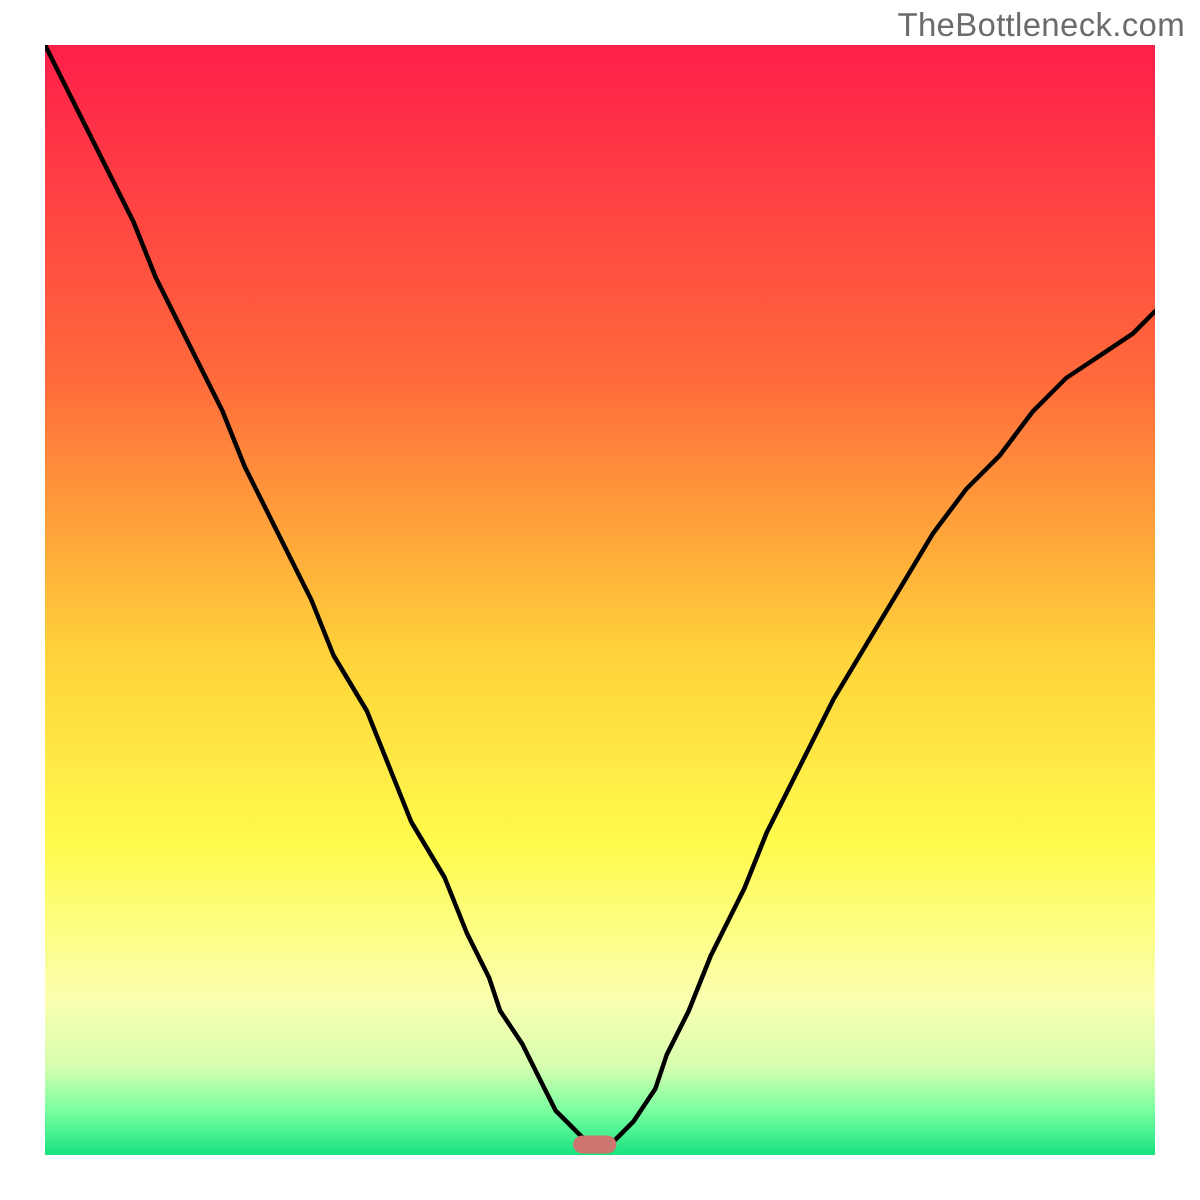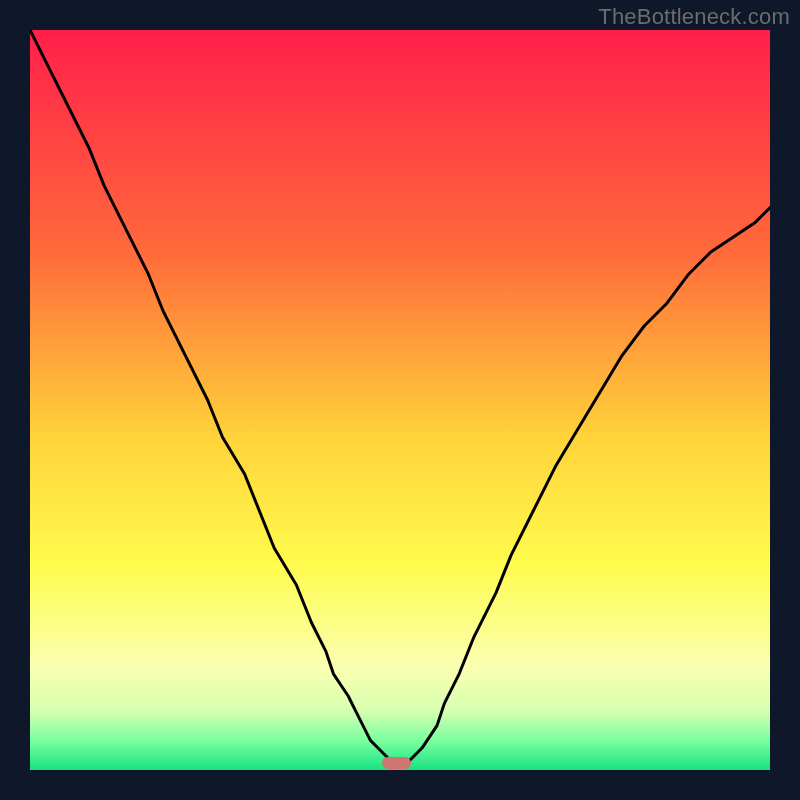--- a/index.html
+++ b/index.html
@@ -8,21 +8,21 @@
     width: 800px;
     height: 800px;
     overflow: hidden;
     background: #000;
     font-family: Arial, Helvetica, sans-serif;
   }
   .frame {
     position: absolute;
     width: 800px;
     height: 800px;
-    background: #0f172a;
+    background: #ffffff;
   }
   .plot-area {
     position: absolute;
     left: 30px;
     top: 30px;
     width: 740px;
     height: 740px;
     overflow: hidden;
   }
   .gradient {

